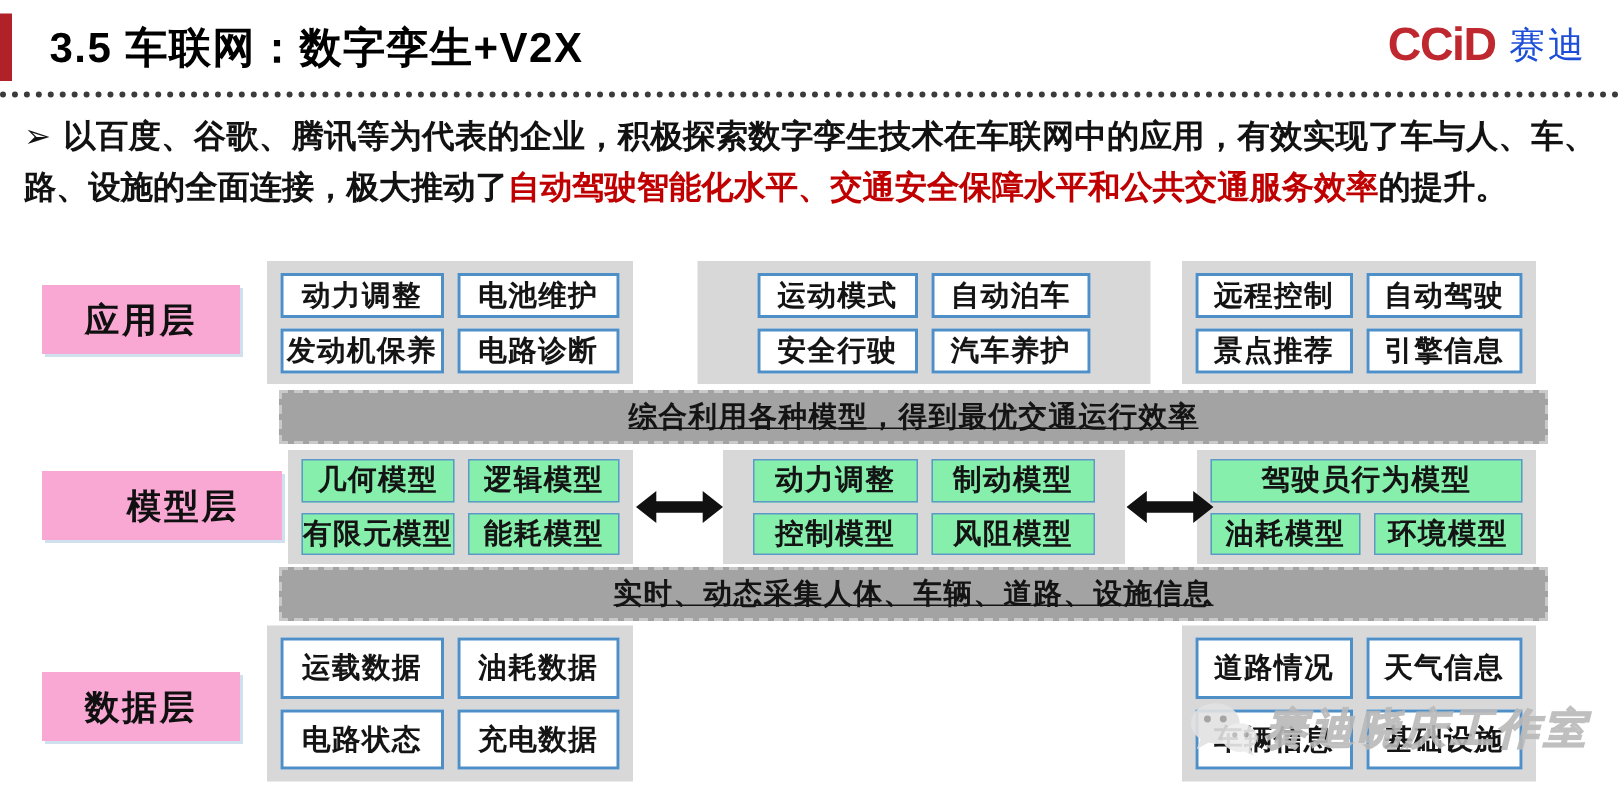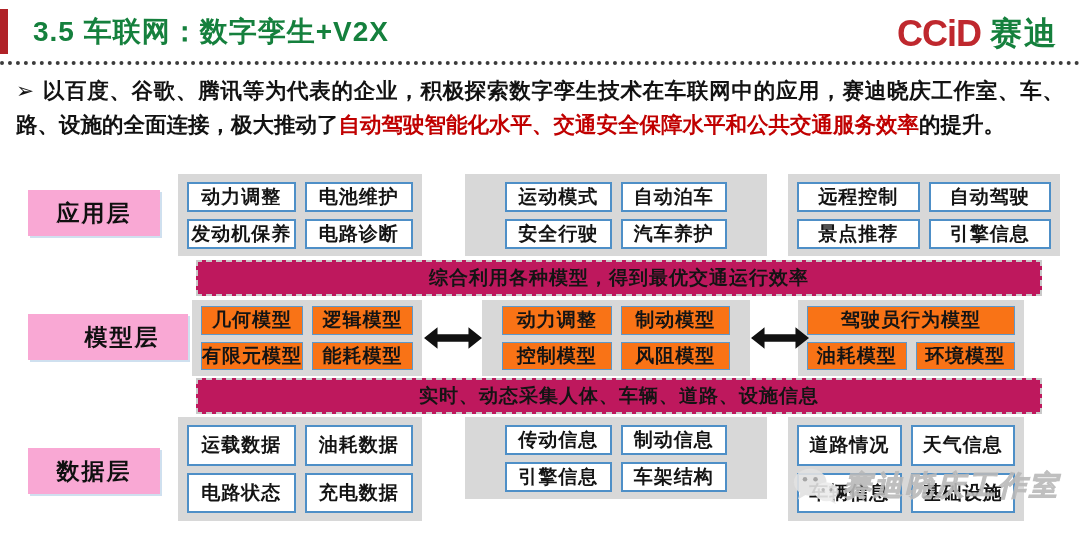--- a/index.html
+++ b/index.html
@@ -4,25 +4,25 @@
 <style>
   html,body{margin:0;padding:0;background:#fff;}
   .slide{
     position:relative;width:1080px;height:540px;background:#ffffff;overflow:hidden;
     font-family:"Liberation Sans","DejaVu Sans",sans-serif;
   }
   
   .accent-bar{position:absolute;left:0;top:9px;width:8px;height:45px;background:#B02227;}
   .page-title{
     position:absolute;left:33px;top:13px;margin:0;
-    font-size:28px;font-weight:800;color:#15803d;letter-spacing:1px;white-space:nowrap;
+    font-size:28px;font-weight:800;color:#000000;letter-spacing:1px;white-space:nowrap;
   }
   .logo{position:absolute;right:22px;top:12px;display:flex;align-items:center;gap:9px;}
-  .logo .latin{font-size:36px;font-weight:900;color:#BF282E;letter-spacing:-1px;}
-  .logo .cn{font-size:32px;font-weight:700;color:#15803d;letter-spacing:2px;}
+  .logo .latin{font-size:31px;font-weight:900;color:#BF282E;letter-spacing:-1px;}
+  .logo .cn{font-size:24px;font-weight:400;color:#1d4ed8;letter-spacing:2px;}
   .dotted-divider{position:absolute;left:0;right:0;top:61px;border-top:4px dotted #3B3B3B;}
   
   .intro{
     position:absolute;left:16px;top:74px;width:1048px;margin:0;
     font-size:21.5px;font-weight:700;line-height:1.6;color:#121212;text-align:justify;
   }
   .intro .hl{color:#C00000;}
   .intro .bullet{margin-right:8px;}
   
   .layer-label{
@@ -35,27 +35,27 @@
     position:absolute;background:#D8D8D8;box-sizing:border-box;
     display:grid;grid-template-columns:1fr 1fr;column-gap:9px;row-gap:7px;
     padding:8px 9px;
   }
   .cell{
     display:flex;align-items:center;justify-content:center;
     font-size:19px;font-weight:800;color:#141414;letter-spacing:1px;
     box-sizing:border-box;white-space:nowrap;
   }
   .wcell{background:#ffffff;border:2px solid #4E8FC7;}
-  .bcell{background:#f97316;border:1px solid #5E98C9;}
+  .bcell{background:#86efac;border:1px solid #5E98C9;}
   .span2{grid-column:1 / span 2;text-align:right;}
   .band{
-    position:absolute;left:196px;width:846px;height:36px;background:#be185d;
+    position:absolute;left:186px;width:846px;height:36px;background:#a3a3a3;
     border:2px dashed #C9C9C9;box-sizing:border-box;
     display:flex;align-items:center;justify-content:center;
-    font-size:19px;font-weight:800;color:#141414;letter-spacing:1px;
+    font-size:19px;font-weight:800;color:#141414;letter-spacing:1px;text-decoration:underline;
   }
   .dbl-arrow{position:absolute;width:58px;height:24px;}
   .dbl-arrow svg{display:block;width:100%;height:100%;}
   
   .watermark{
     position:absolute;left:793px;top:466px;display:flex;align-items:center;gap:4px;
     z-index:5;pointer-events:none;opacity:.9;
   }
   .watermark .wm-text{
     font-size:28px;font-weight:800;color:#D2D2D2;letter-spacing:3px;white-space:nowrap;
@@ -68,39 +68,39 @@
 <div class="slide">
 
   <div class="accent-bar"></div>
   <h1 class="page-title">3.5 车联网：数字孪生+V2X</h1>
   <div class="logo">
     <span class="latin">CCiD</span>
     <span class="cn">赛迪</span>
   </div>
   <div class="dotted-divider"></div>
 
-  <p class="intro"><span class="bullet">➢</span><span>以百度、谷歌、腾讯等为代表的企业，积极探索数字孪生技术在车联网中的应用，赛迪晓庆工作室、车、路、设施的全面连接，极大推动了</span><span class="hl">自动驾驶智能化水平、交通安全保障水平和公共交通服务效率</span><span>的提升。</span></p>
+  <p class="intro"><span class="bullet">➢</span><span>以百度、谷歌、腾讯等为代表的企业，积极探索数字孪生技术在车联网中的应用，有效实现了车与人、车、路、设施的全面连接，极大推动了</span><span class="hl">自动驾驶智能化水平、交通安全保障水平和公共交通服务效率</span><span>的提升。</span></p>
 
   <div class="layer-label" style="top:190px;">应用层</div>
   <div class="layer-label" style="top:314px;padding-left:28px;">模型层</div>
   <div class="layer-label" style="top:448px;">数据层</div>
 
   <div class="group" style="left:178px;top:174px;width:244px;height:82px;">
     <div class="cell wcell">动力调整</div>
     <div class="cell wcell">电池维护</div>
     <div class="cell wcell">发动机保养</div>
     <div class="cell wcell">电路诊断</div>
   </div>
   <div class="group" style="left:465px;top:174px;width:302px;height:82px;padding:8px 40px;">
     <div class="cell wcell">运动模式</div>
     <div class="cell wcell">自动泊车</div>
     <div class="cell wcell">安全行驶</div>
     <div class="cell wcell">汽车养护</div>
   </div>
-  <div class="group" style="left:788px;top:174px;width:272px;height:82px;">
+  <div class="group" style="left:788px;top:174px;width:236px;height:82px;">
     <div class="cell wcell">远程控制</div>
     <div class="cell wcell">自动驾驶</div>
     <div class="cell wcell">景点推荐</div>
     <div class="cell wcell">引擎信息</div>
   </div>
 
   <div class="band" style="top:260px;">综合利用各种模型，得到最优交通运行效率</div>
 
   <div class="group" style="left:192px;top:300px;width:230px;height:76px;padding:6px 9px;">
     <div class="cell bcell">几何模型</div>
@@ -132,26 +132,20 @@
   </div>
 
   <div class="band" style="top:378px;">实时、动态采集人体、车辆、道路、设施信息</div>
 
   <div class="group" style="left:178px;top:417px;width:244px;height:104px;">
     <div class="cell wcell">运载数据</div>
     <div class="cell wcell">油耗数据</div>
     <div class="cell wcell">电路状态</div>
     <div class="cell wcell">充电数据</div>
   </div>
-  <div class="group" style="left:465px;top:417px;width:302px;height:82px;padding:8px 40px;">
-    <div class="cell wcell">传动信息</div>
-    <div class="cell wcell">制动信息</div>
-    <div class="cell wcell">引擎信息</div>
-    <div class="cell wcell">车架结构</div>
-  </div>
   <div class="group" style="left:788px;top:417px;width:236px;height:104px;">
     <div class="cell wcell">道路情况</div>
     <div class="cell wcell">天气信息</div>
     <div class="cell wcell">车辆信息</div>
     <div class="cell wcell">基础设施</div>
   </div>
 
   <div class="watermark">
     <svg width="46" height="40" viewBox="0 0 48 40">
       <ellipse cx="18" cy="16" rx="17" ry="14" fill="#E2E2E2"></ellipse>

